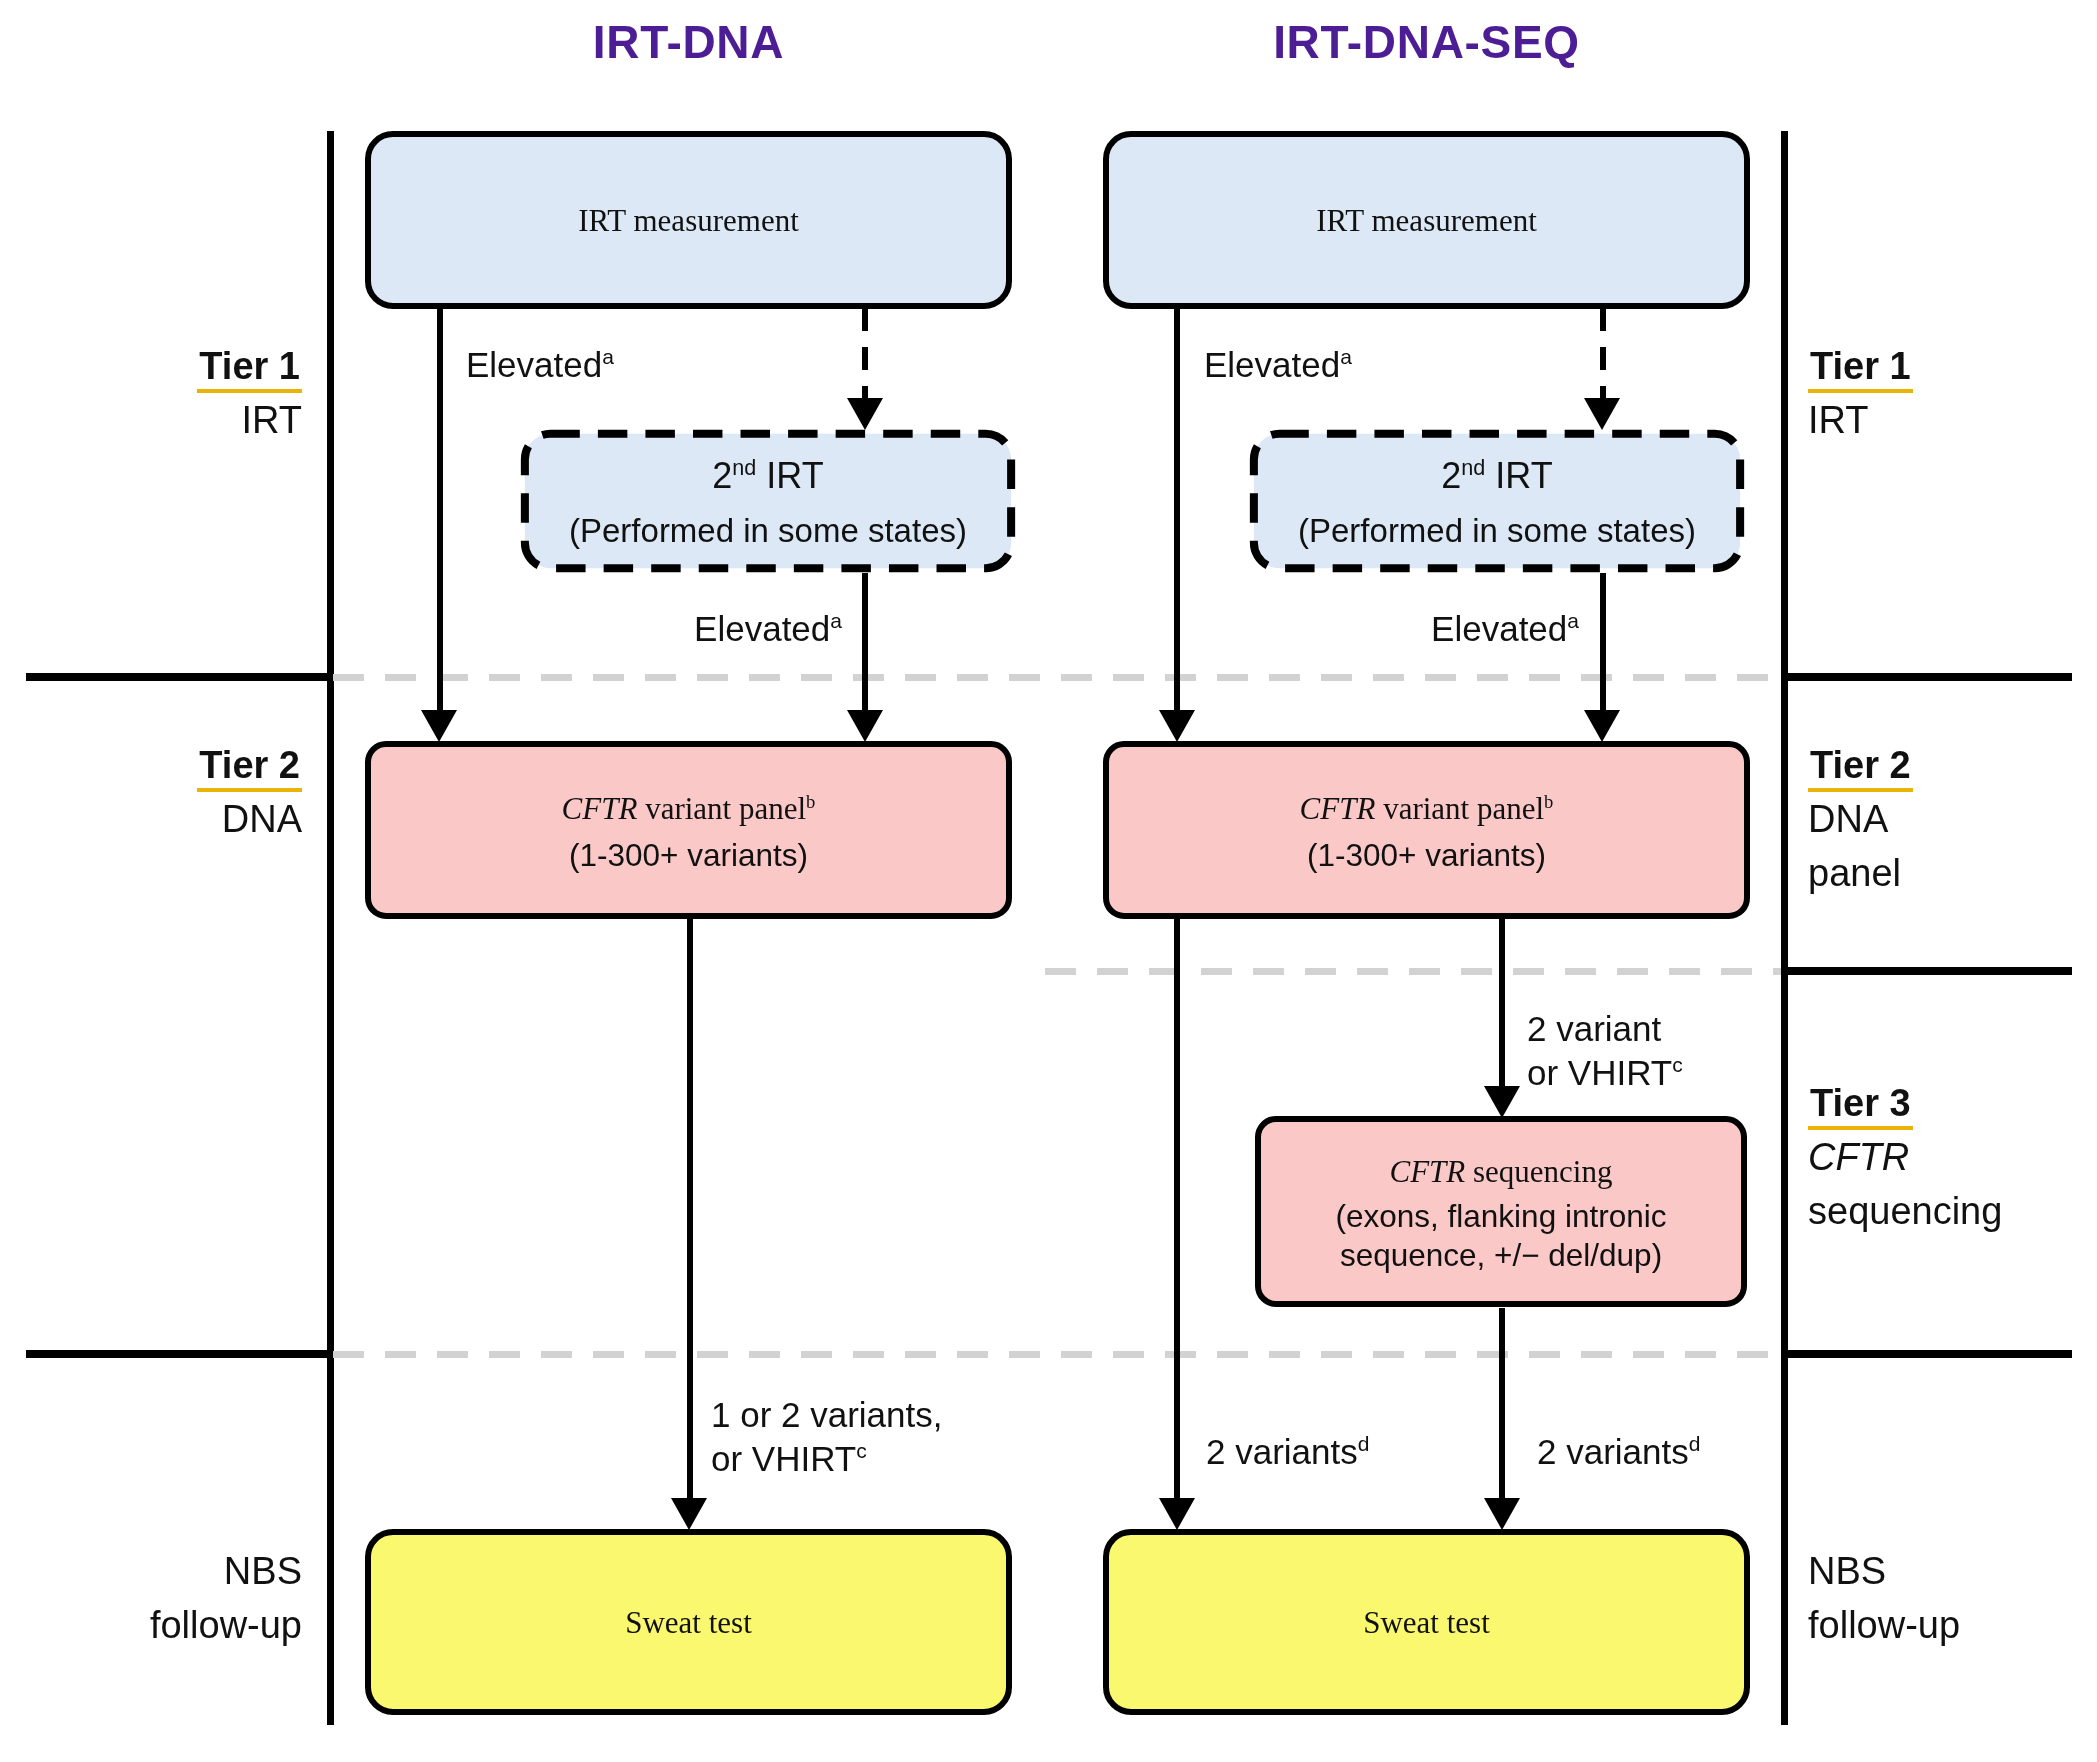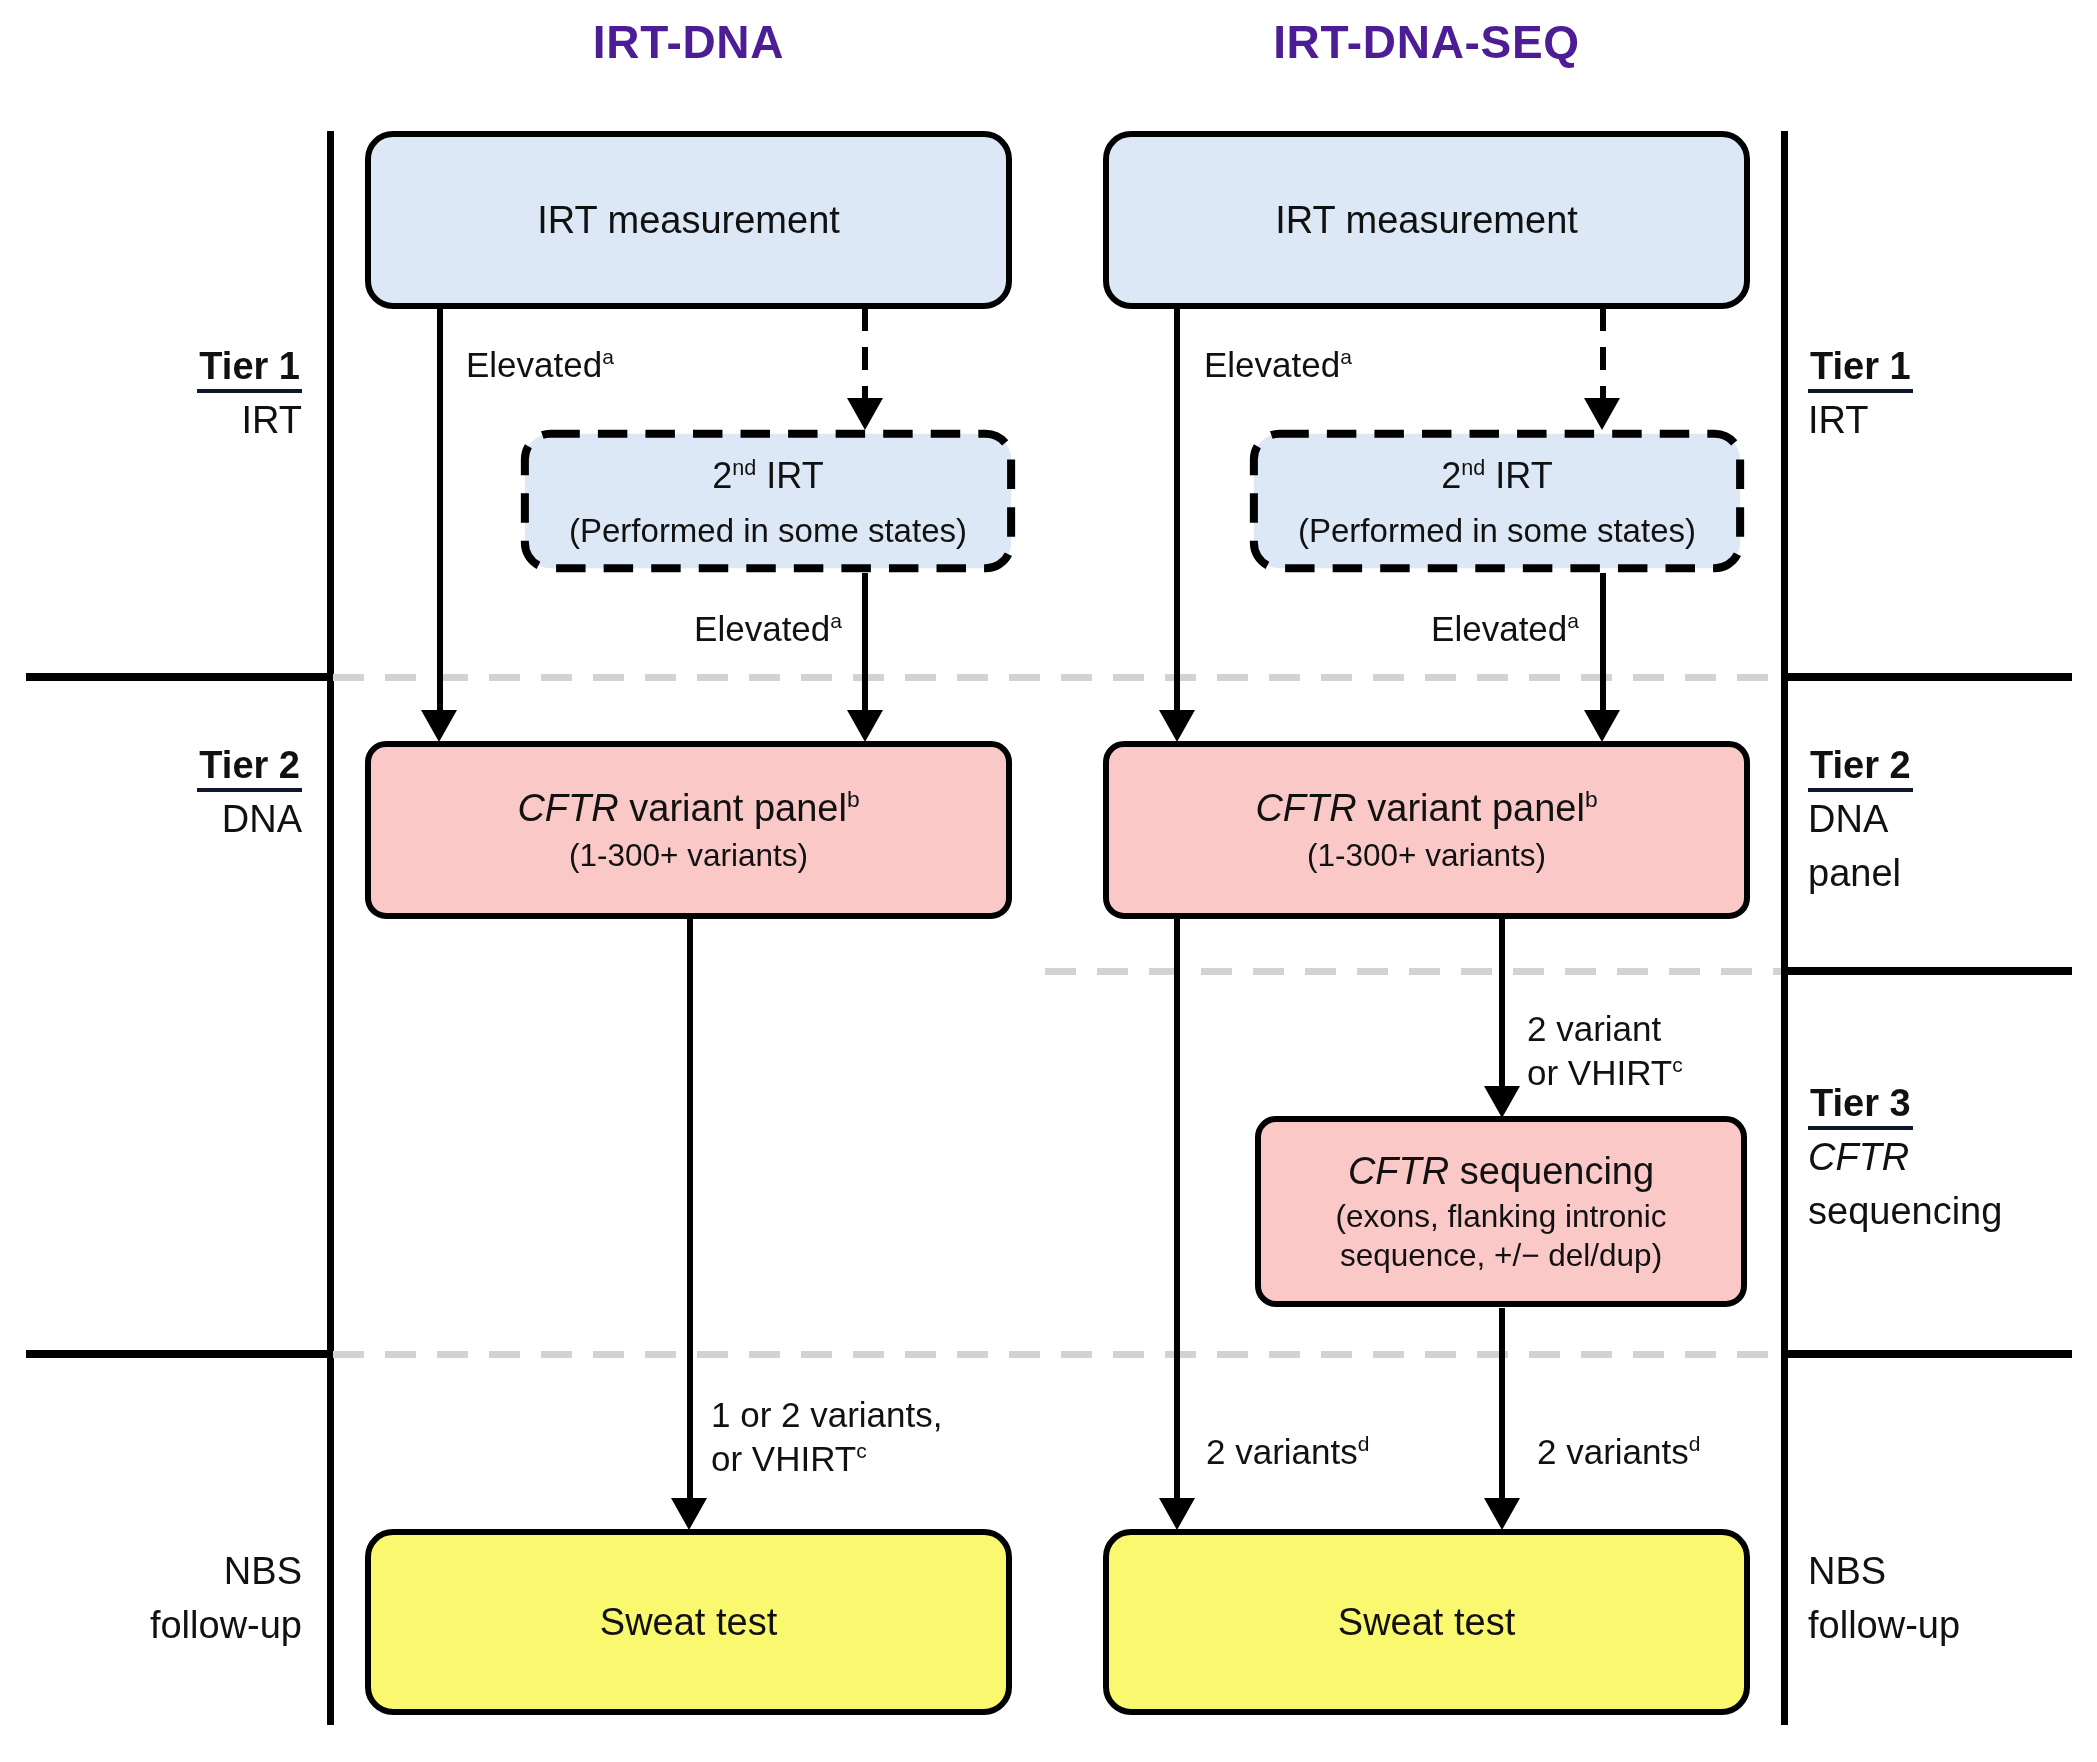--- a/index.html
+++ b/index.html
@@ -19,36 +19,36 @@
   
   .box{position:absolute;box-sizing:border-box;border:6px solid #000;border-radius:28px;
        display:flex;flex-direction:column;align-items:center;justify-content:center;text-align:center;}
   .box.blue{background:var(--box-blue);}
   .box.pink{background:var(--box-pink);border-radius:21px;}
   .box.yellow{background:var(--box-yellow);}
   .dashed-box{position:absolute;}
   .dashed-box .overlay{position:absolute;left:0;top:0;width:100%;height:100%;
        display:flex;flex-direction:column;align-items:center;justify-content:center;text-align:center;gap:8px;}
   .box-main{font-size:36px;line-height:47px;color:#111;}
-  .box-main.big{font-size:38px;}
+  .box-main.big{font-size:31px;font-family:Liberation Serif, serif;}
   .box-sub{font-size:31.5px;line-height:39px;color:#111;margin-top:4px;}
   .it{font-style:italic;}
   sup{font-size:60%;vertical-align:super;line-height:0;}
   
   .aline{position:absolute;width:6px;background:var(--line-black);}
   .adash{position:absolute;width:6px;background:repeating-linear-gradient(180deg,var(--line-black) 0 23px,transparent 23px 39px);}
   .ahead{position:absolute;width:0;height:0;border-left:18px solid transparent;border-right:18px solid transparent;border-top:32px solid var(--line-black);}
   
   .flabel{position:absolute;font-size:35px;line-height:44px;color:#111;white-space:nowrap;}
   .flabel.r{text-align:right;}
   
   .side-label{position:absolute;font-size:38px;line-height:54px;color:#111;}
   .side-label.right-align{text-align:right;}
   .tier-line{font-weight:700;}
-  .tier-line span{display:inline-block;border-bottom:4px solid #0f172a;padding:0 2px 1.3px 2px;line-height:44px;}
+  .tier-line span{display:inline-block;border-bottom:4px solid #eab308;padding:0 2px 1.3px 2px;line-height:44px;}
 </style>
 </head>
 <body>
 
 <div id="canvas">
 
   <div class="col-title" style="left:365px;">IRT-DNA</div>
   <div class="col-title" style="left:1103px;">IRT-DNA-SEQ</div>
 
   <div class="vline" style="left:327px;top:131px;height:1594px;"></div>

